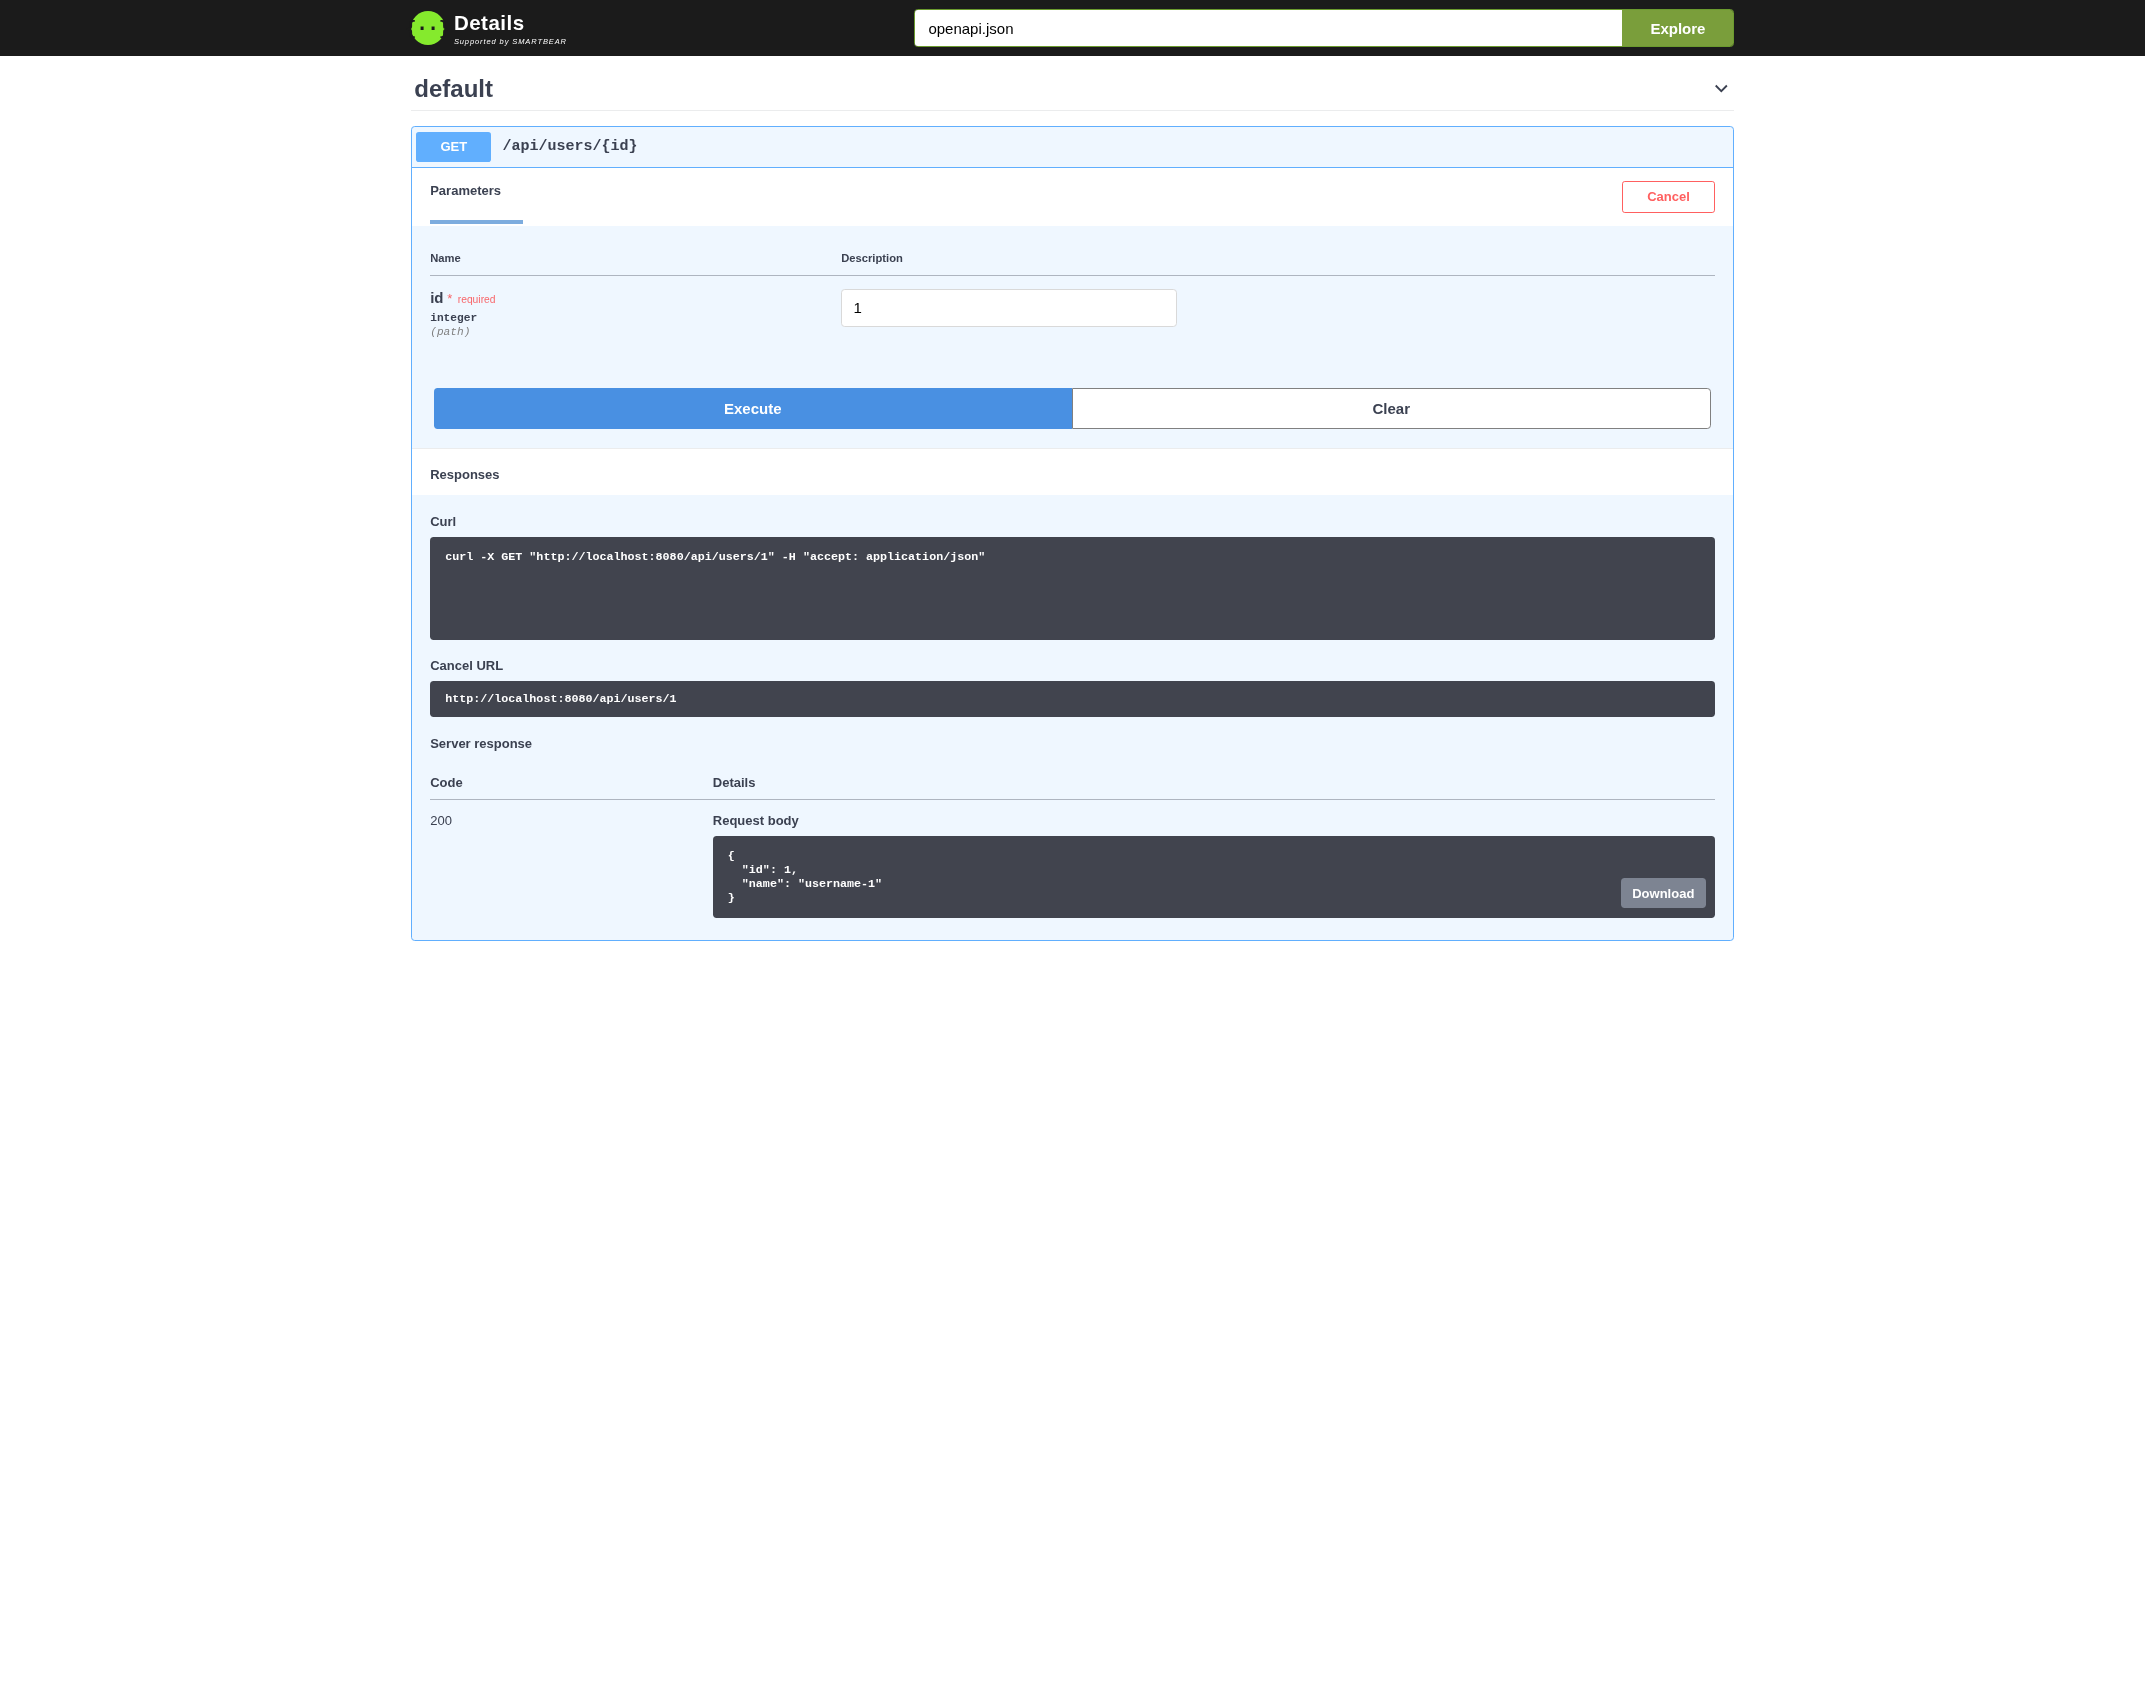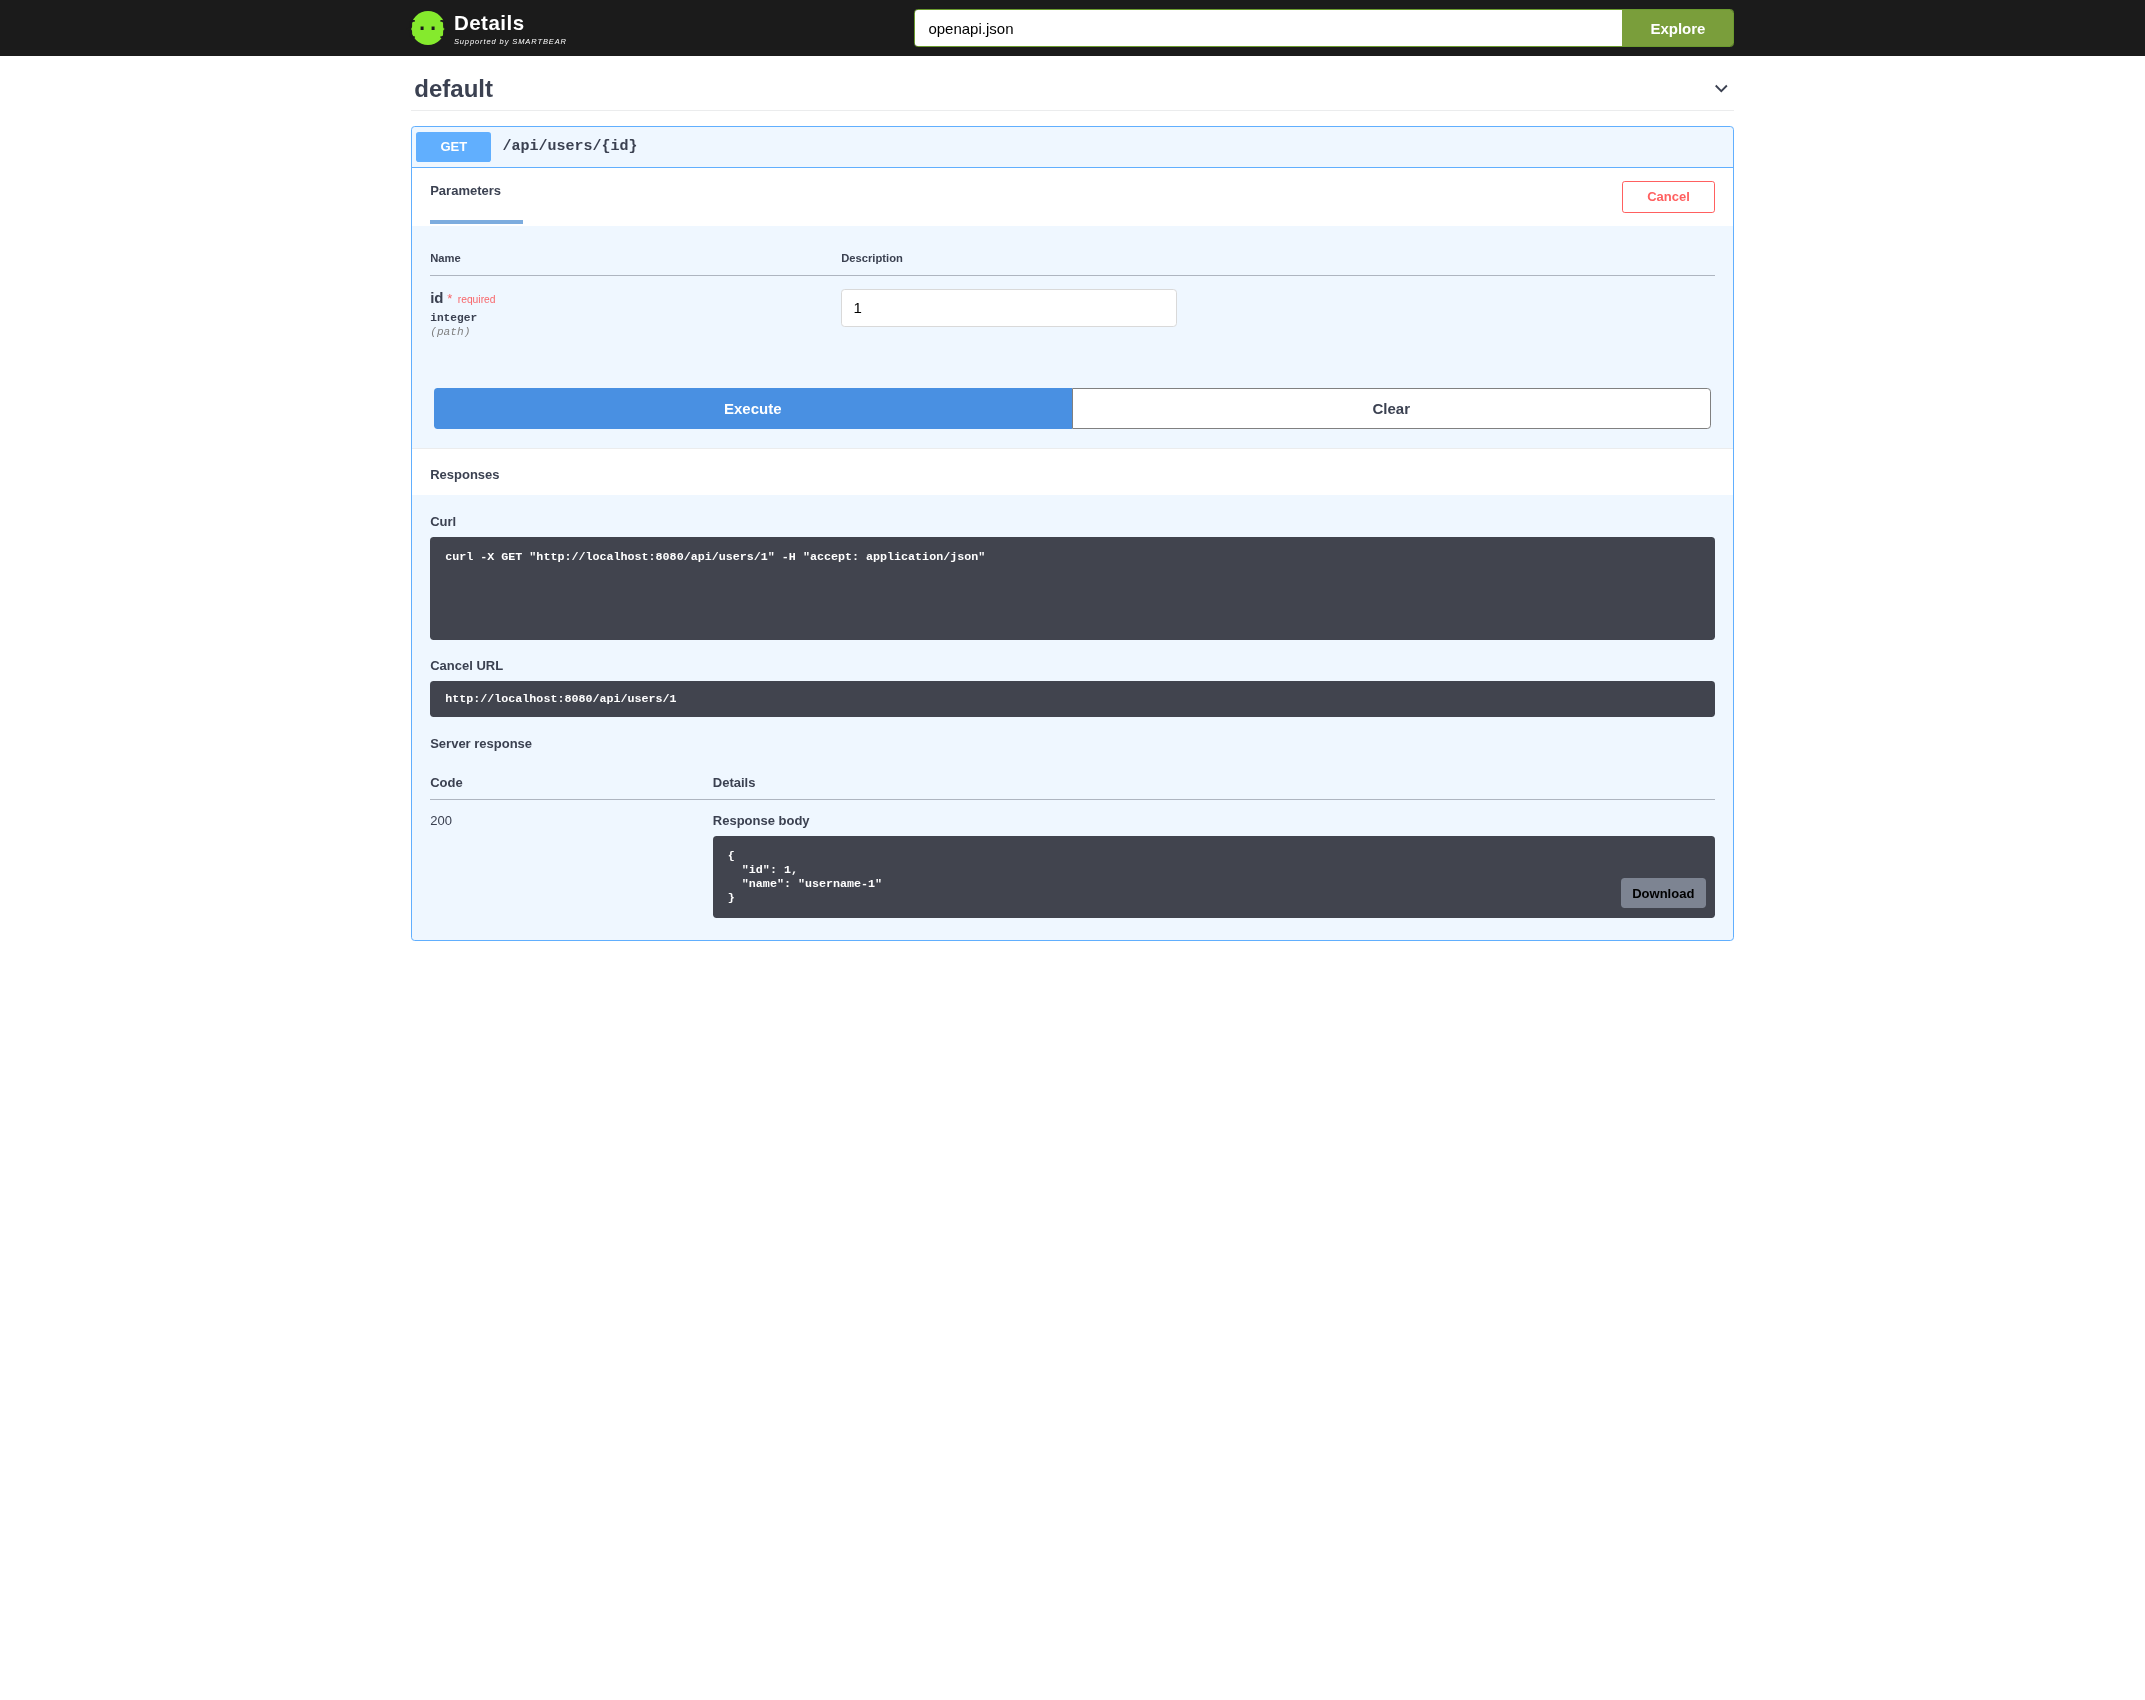--- a/index.html
+++ b/index.html
@@ -54,21 +54,21 @@
 .code-block { background: #41444e; color: #fff; font-family: "Courier New", monospace; font-size: 11.7px; font-weight: 600; padding: 13px 15px; border-radius: 3.7px; white-space: pre; overflow-x:auto; }
 .curl-block { min-height: 103px; }
 .url-block { padding: 11.2px 15px; }
 .spacer-top { margin-top: 18.6px; }
 
 .resp-table { width: 100%; border-collapse: collapse; margin-top: 15px; }
 .resp-table th { text-align: left; font-weight: 700; font-size: 13px; color: #3b4151; padding: 9.3px 0; border-bottom: 0.9px solid rgba(59,65,81,0.2); }
 .resp-table td { padding: 13px 0; vertical-align: top; }
 .col-code { width: 22%; font-size:13px; }
 .resp-body-wrap { position: relative; }
-.download-btn { position: absolute; right: 9.3px; bottom: 9.3px; background: #7d8492; color: #000000; border: none; padding: 7.5px 11.2px; font-weight: 700; font-size: 13px; border-radius: 3.7px; cursor: pointer; }
+.download-btn { position: absolute; right: 9.3px; bottom: 9.3px; background: #7d8492; color: #ffffff; border: none; padding: 7.5px 11.2px; font-weight: 700; font-size: 13px; border-radius: 3.7px; cursor: pointer; }
 </style>
 </head>
 <body>
 
 <div class="topbar">
   <div class="topbar-inner">
     <div class="logo-wrap">
       <div class="logo-badge">{··}</div>
       <div>
         <span class="logo-text">Details</span>
@@ -151,21 +151,21 @@
         <thead>
           <tr>
             <th class="col-code">Code</th>
             <th>Details</th>
           </tr>
         </thead>
         <tbody>
           <tr>
             <td class="col-code">200</td>
             <td>
-              <div class="sub-label">Response body</div>
+              <div class="sub-label">Request body</div>
               <div class="resp-body-wrap">
                 <div class="code-block">{
   "id": 1,
   "name": "username-1"
 }</div>
                 <button class="download-btn">Download</button>
               </div>
             </td>
           </tr>
         </tbody>

